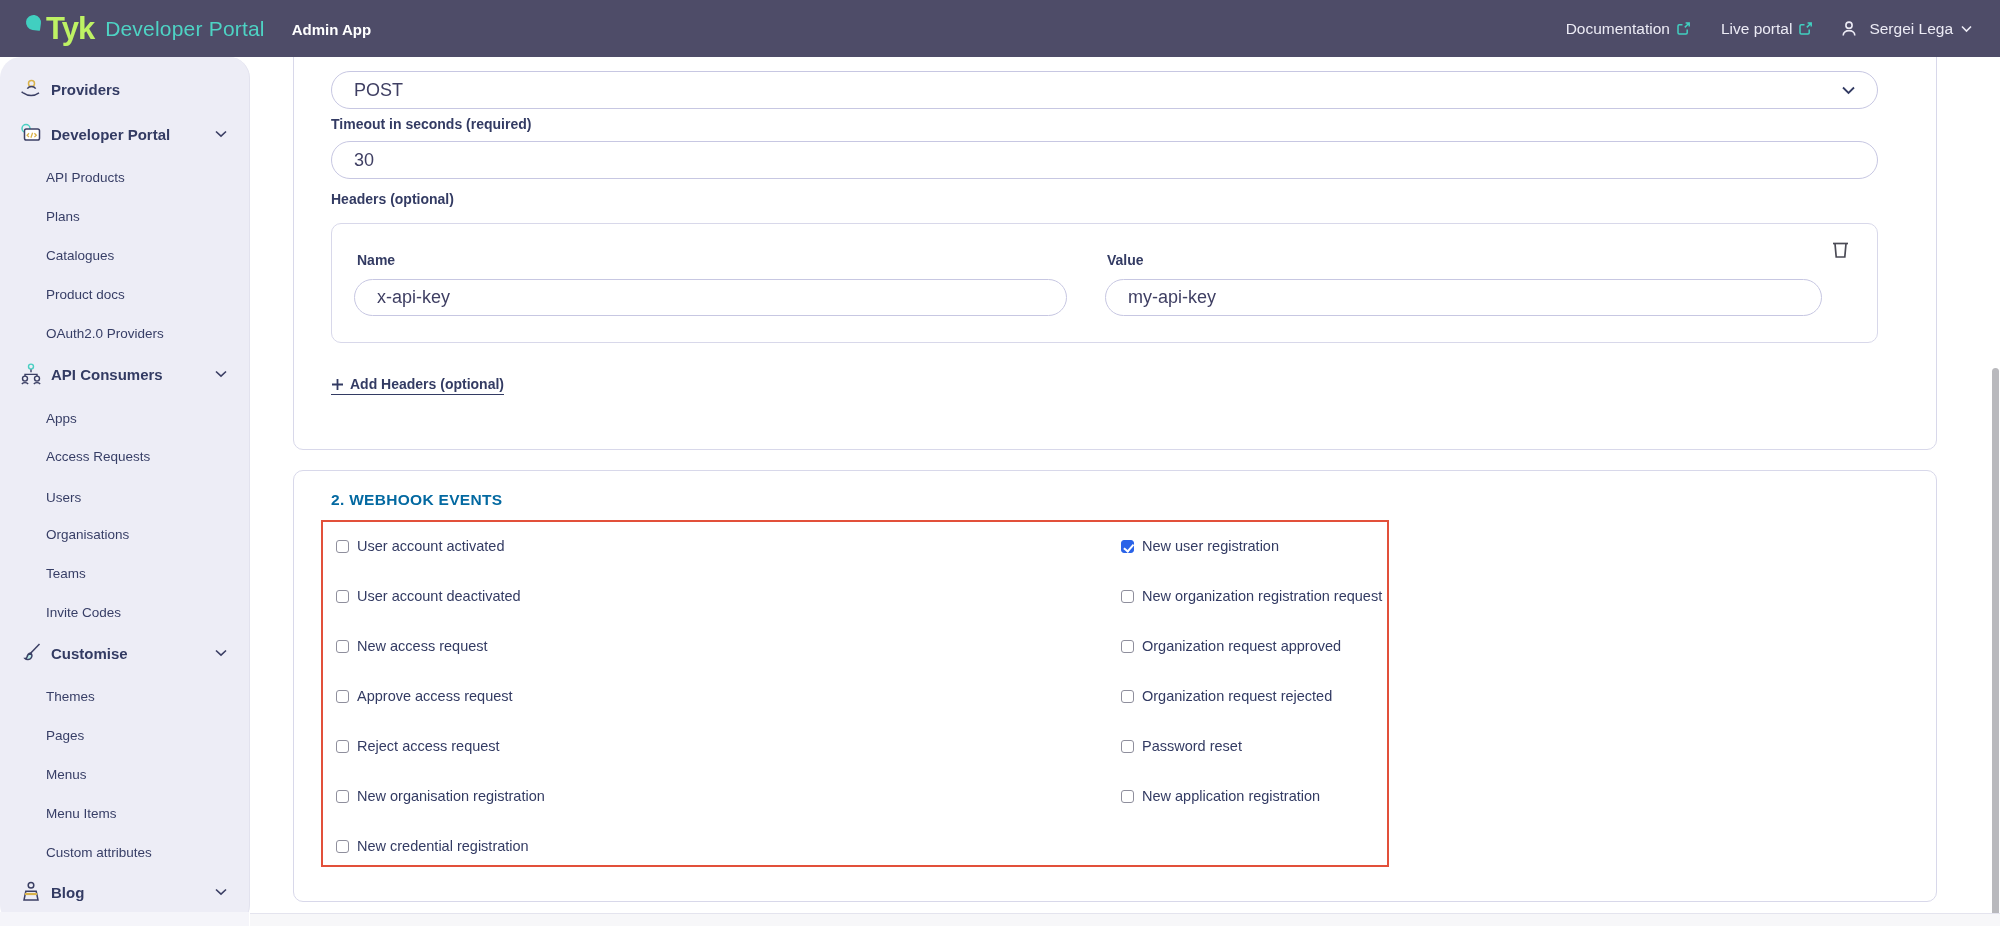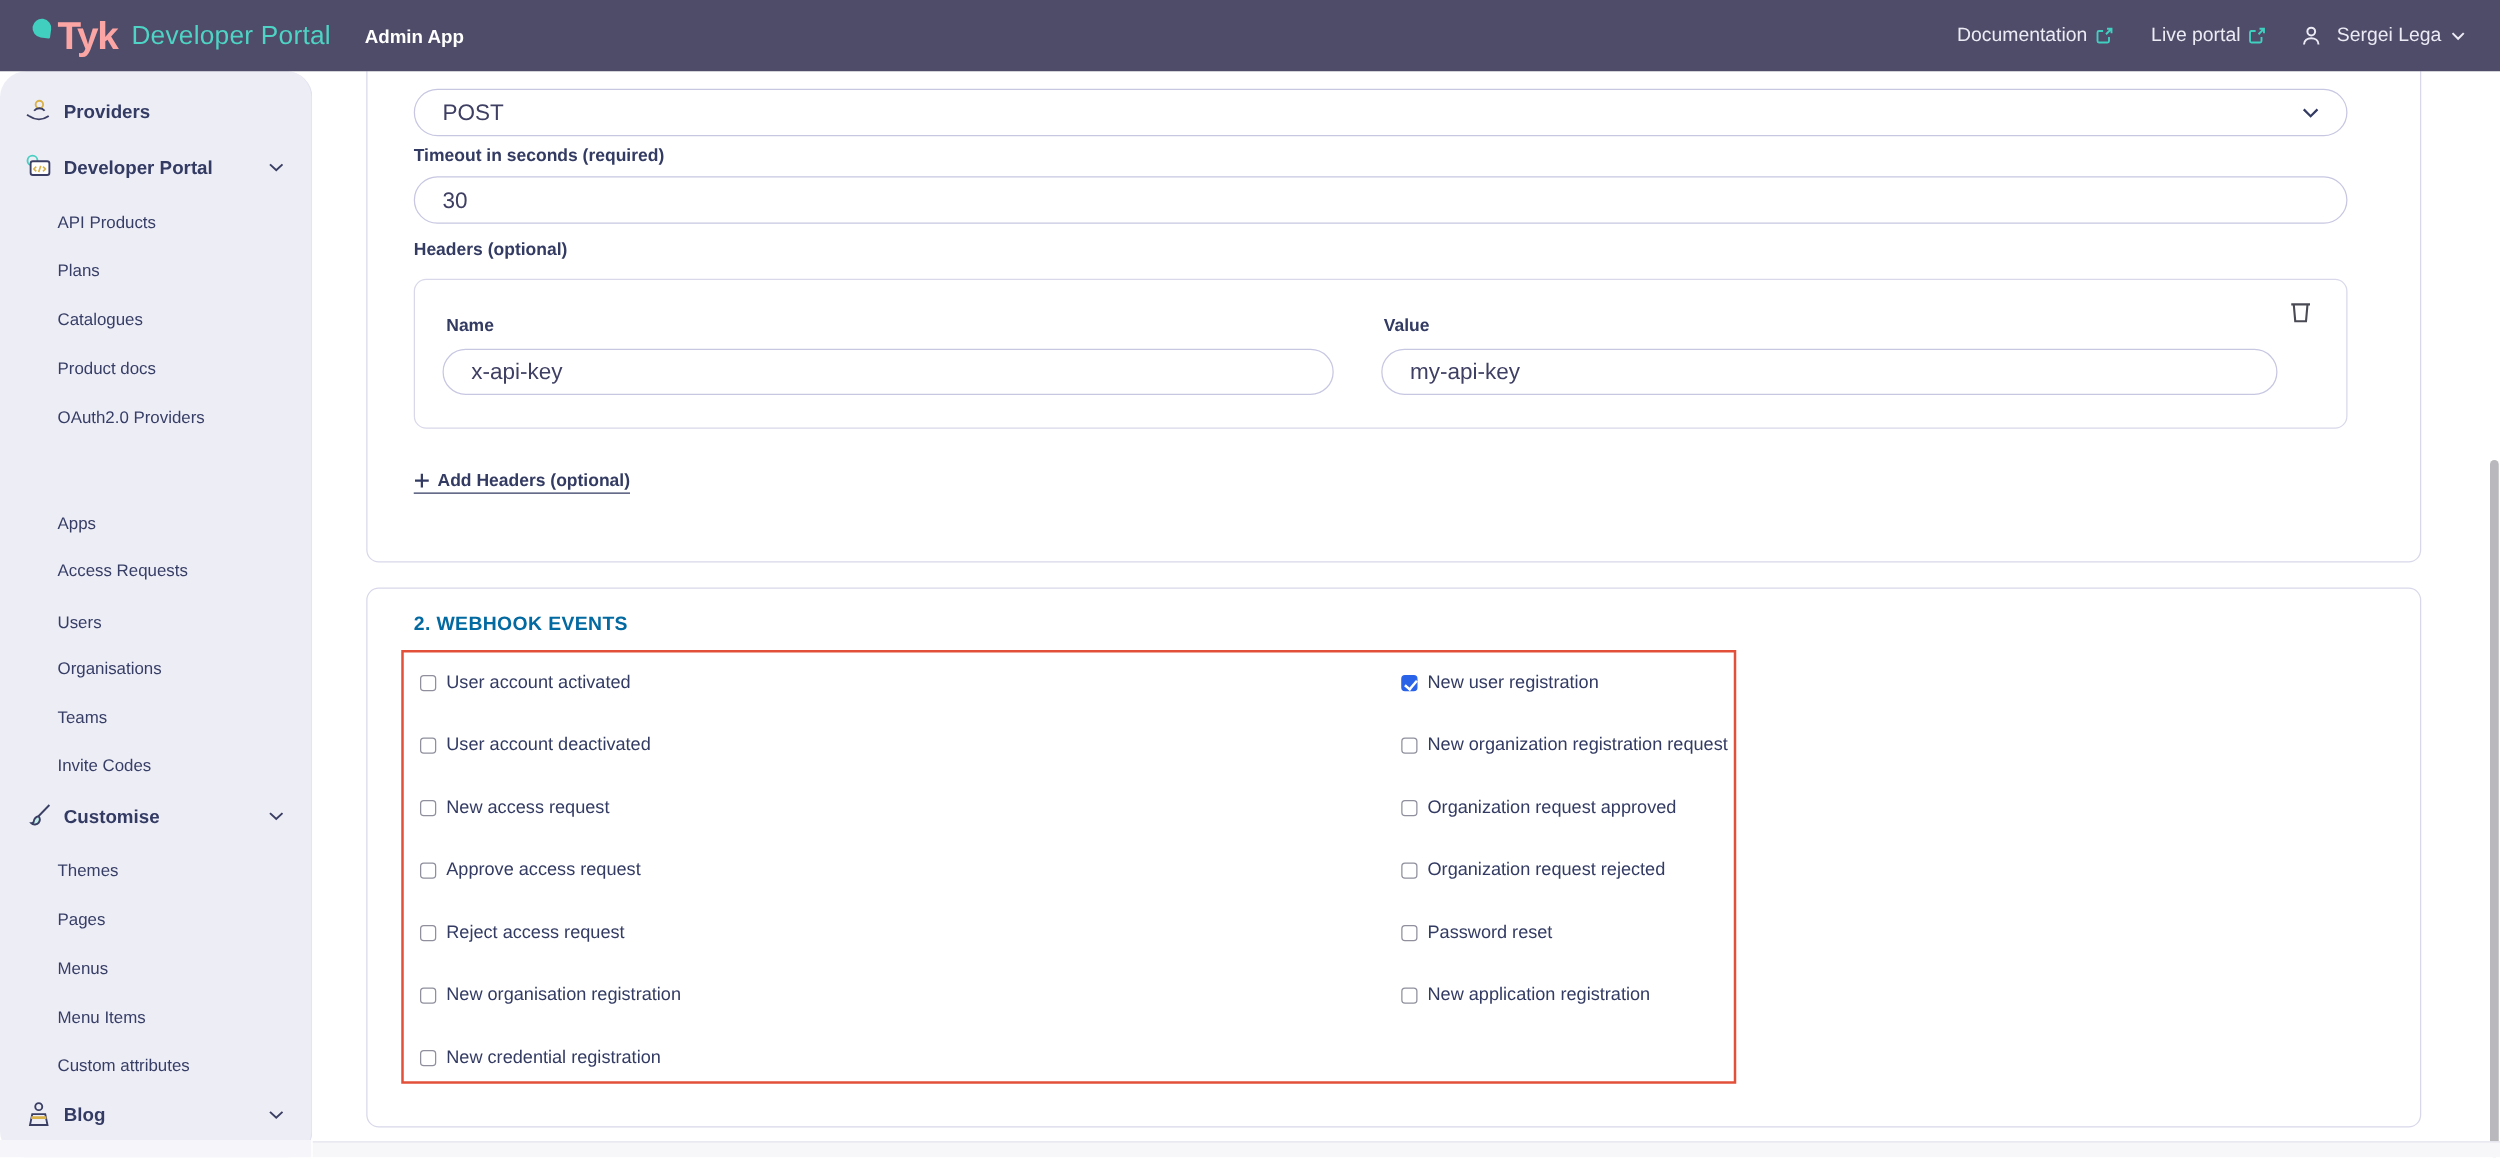--- a/index.html
+++ b/index.html
@@ -7,21 +7,21 @@
   body { font-family:"Liberation Sans", sans-serif; background:#fff; color:#333b63; }
 
   
   header.topbar{
     height:57px; background:#4e4c68; display:flex; align-items:center;
     padding:0 28px 0 26px; position:relative; z-index:5;
   }
   .brand{ display:flex; align-items:center; }
   .leaf{ width:15px; height:15px; background:#41cfc0; border-radius:55% 55% 8% 55%;
          transform:rotate(8deg); margin-right:5px; margin-top:-12px;}
-  .brand-tyk{ color:#fca5a5; font-size:31px; font-weight:800; letter-spacing:-1px; }
+  .brand-tyk{ color:#bef264; font-size:31px; font-weight:800; letter-spacing:-1px; }
   .brand-product{ color:#4ed3c4; font-size:21px; font-weight:500; margin-left:11px; letter-spacing:.2px;}
   .brand-app{ color:#fff; font-size:15px; font-weight:600; margin-left:27px; margin-top:2px;}
   .top-right{ margin-left:auto; display:flex; align-items:center; color:#ecebf5; font-size:15.5px; }
   .top-link{ display:flex; align-items:center; gap:6px; cursor:pointer; }
   .top-link + .top-link{ margin-left:30px; }
   .user-menu{ display:flex; align-items:center; gap:8px; margin-left:26px; cursor:pointer;}
   .user-menu .uname{ margin-left:2px; }
 
   
   .shell{ display:flex; height:869px; }
@@ -165,20 +165,37 @@
     <div class="side-sub" style="top:179px">
       <span>Catalogues</span>
     </div>
     <div class="side-sub" style="top:218px">
       <span>Product docs</span>
     </div>
     <div class="side-sub" style="top:257px">
       <span>OAuth2.0 Providers</span>
     </div>
 
+    <div class="side-top" style="top:295px">
+      <span class="sicon">
+        <svg width="26" height="26" viewBox="0 0 26 26" fill="none" stroke-width="1.4">
+          <circle cx="13" cy="5.6" r="2.5" stroke="#49cfc2"></circle>
+          <path d="M13 8.4v2.8M7 15v-1.6h12V15" stroke="#3b3f64"></path>
+          <circle cx="7" cy="17.6" r="2.5" stroke="#3b3f64"></circle>
+          <circle cx="19" cy="17.6" r="2.5" stroke="#3b3f64"></circle>
+          <path d="M3.8 23c1.8-1.7 4.6-1.7 6.4 0M15.8 23c1.8-1.7 4.6-1.7 6.4 0" stroke="#3b3f64"></path>
+        </svg>
+      </span>
+      <span class="slabel">API Consumers</span>
+      <span class="schev">
+        <svg width="12" height="8" viewBox="0 0 12 8" fill="none" stroke="#3b3f64" stroke-width="1.6">
+            <path d="M1 1.5 6 6.2 11 1.5"></path>
+          </svg>
+      </span>
+    </div>
 
     <div class="side-sub" style="top:342px">
       <span>Apps</span>
     </div>
     <div class="side-sub" style="top:380px">
       <span>Access Requests</span>
     </div>
     <div class="side-sub" style="top:421px">
       <span>Users</span>
     </div>

